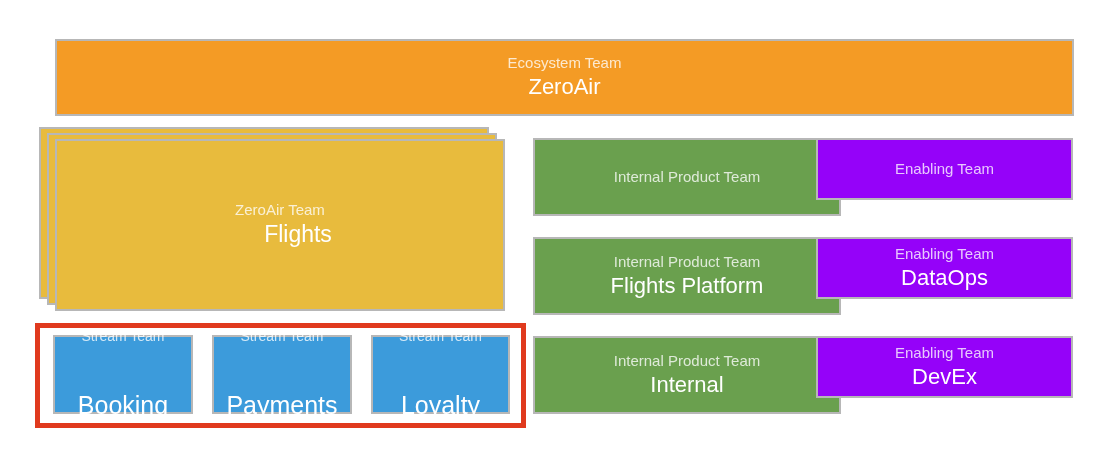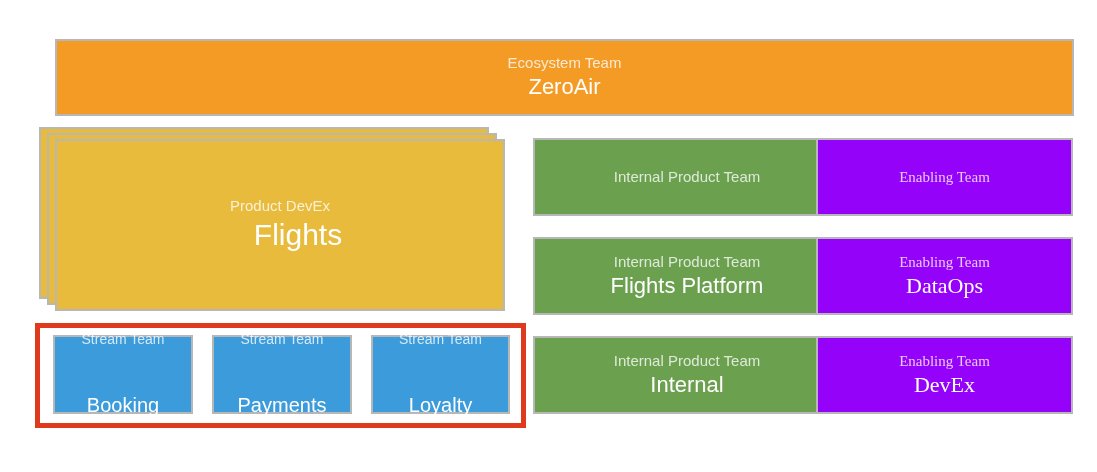--- a/index.html
+++ b/index.html
@@ -34,32 +34,32 @@
     font-size: 22px;
     line-height: 1.25;
     color: #ffffff;
   }
   
   .eco { left: 55px; top: 39px; width: 1019px; height: 77px; }
   
   .stack-back  { left: 39px; top: 127px; width: 450px; height: 172px; }
   .stack-mid   { left: 47px; top: 133px; width: 450px; height: 172px; }
   .product     { left: 55px; top: 139px; width: 450px; height: 172px; }
-  .product .name { font-size: 30px; margin-left: 36px; }
+  .product .name { font-size: 23px; margin-left: 36px; }
   
   .green { left: 533px; width: 308px; height: 78px; }
   .row-1 { top: 138px; }
   .row-2 { top: 237px; }
   .row-3 { top: 336px; }
   
-  .purple { left: 816px; width: 257px; height: 78px; font-family: Liberation Serif, serif; }
+  .purple { left: 816px; width: 257px; height: 62px; }
   
   .stream { top: 335px; height: 79px; width: 140px; gap: 8px; }
   .stream .label { font-size: 14px; }
-  .stream .name  { font-size: 20px; margin-top: 36px; }
+  .stream .name  { font-size: 25px; margin-top: 36px; }
   .stream-1 { left: 53px; }
   .stream-2 { left: 212px; }
   .stream-3 { left: 371px; width: 139px; }
   
   .highlight {
     position: absolute;
     box-sizing: border-box;
     left: 35px; top: 323px; width: 491px; height: 105px;
     border-style: solid;
     border-width: 5px;
@@ -72,21 +72,21 @@
 <div class="canvas">
 
   <div class="box eco" style="background-color: rgb(244, 155, 37);">
     <div class="label">Ecosystem Team</div>
     <div class="name">ZeroAir</div>
   </div>
 
   <div class="box stack-back" style="background-color: rgb(232, 187, 61);"></div>
   <div class="box stack-mid" style="background-color: rgb(232, 187, 61);"></div>
   <div class="box product" style="background-color: rgb(232, 187, 61);">
-    <div class="label">Product DevEx</div>
+    <div class="label">ZeroAir Team</div>
     <div class="name">Flights</div>
   </div>
 
   <div class="box green row-1" style="background-color: rgb(106, 160, 78);">
     <div class="label">Internal Product Team</div>
   </div>
   <div class="box green row-2" style="background-color: rgb(106, 160, 78);">
     <div class="label">Internal Product Team</div>
     <div class="name">Flights Platform</div>
   </div>

